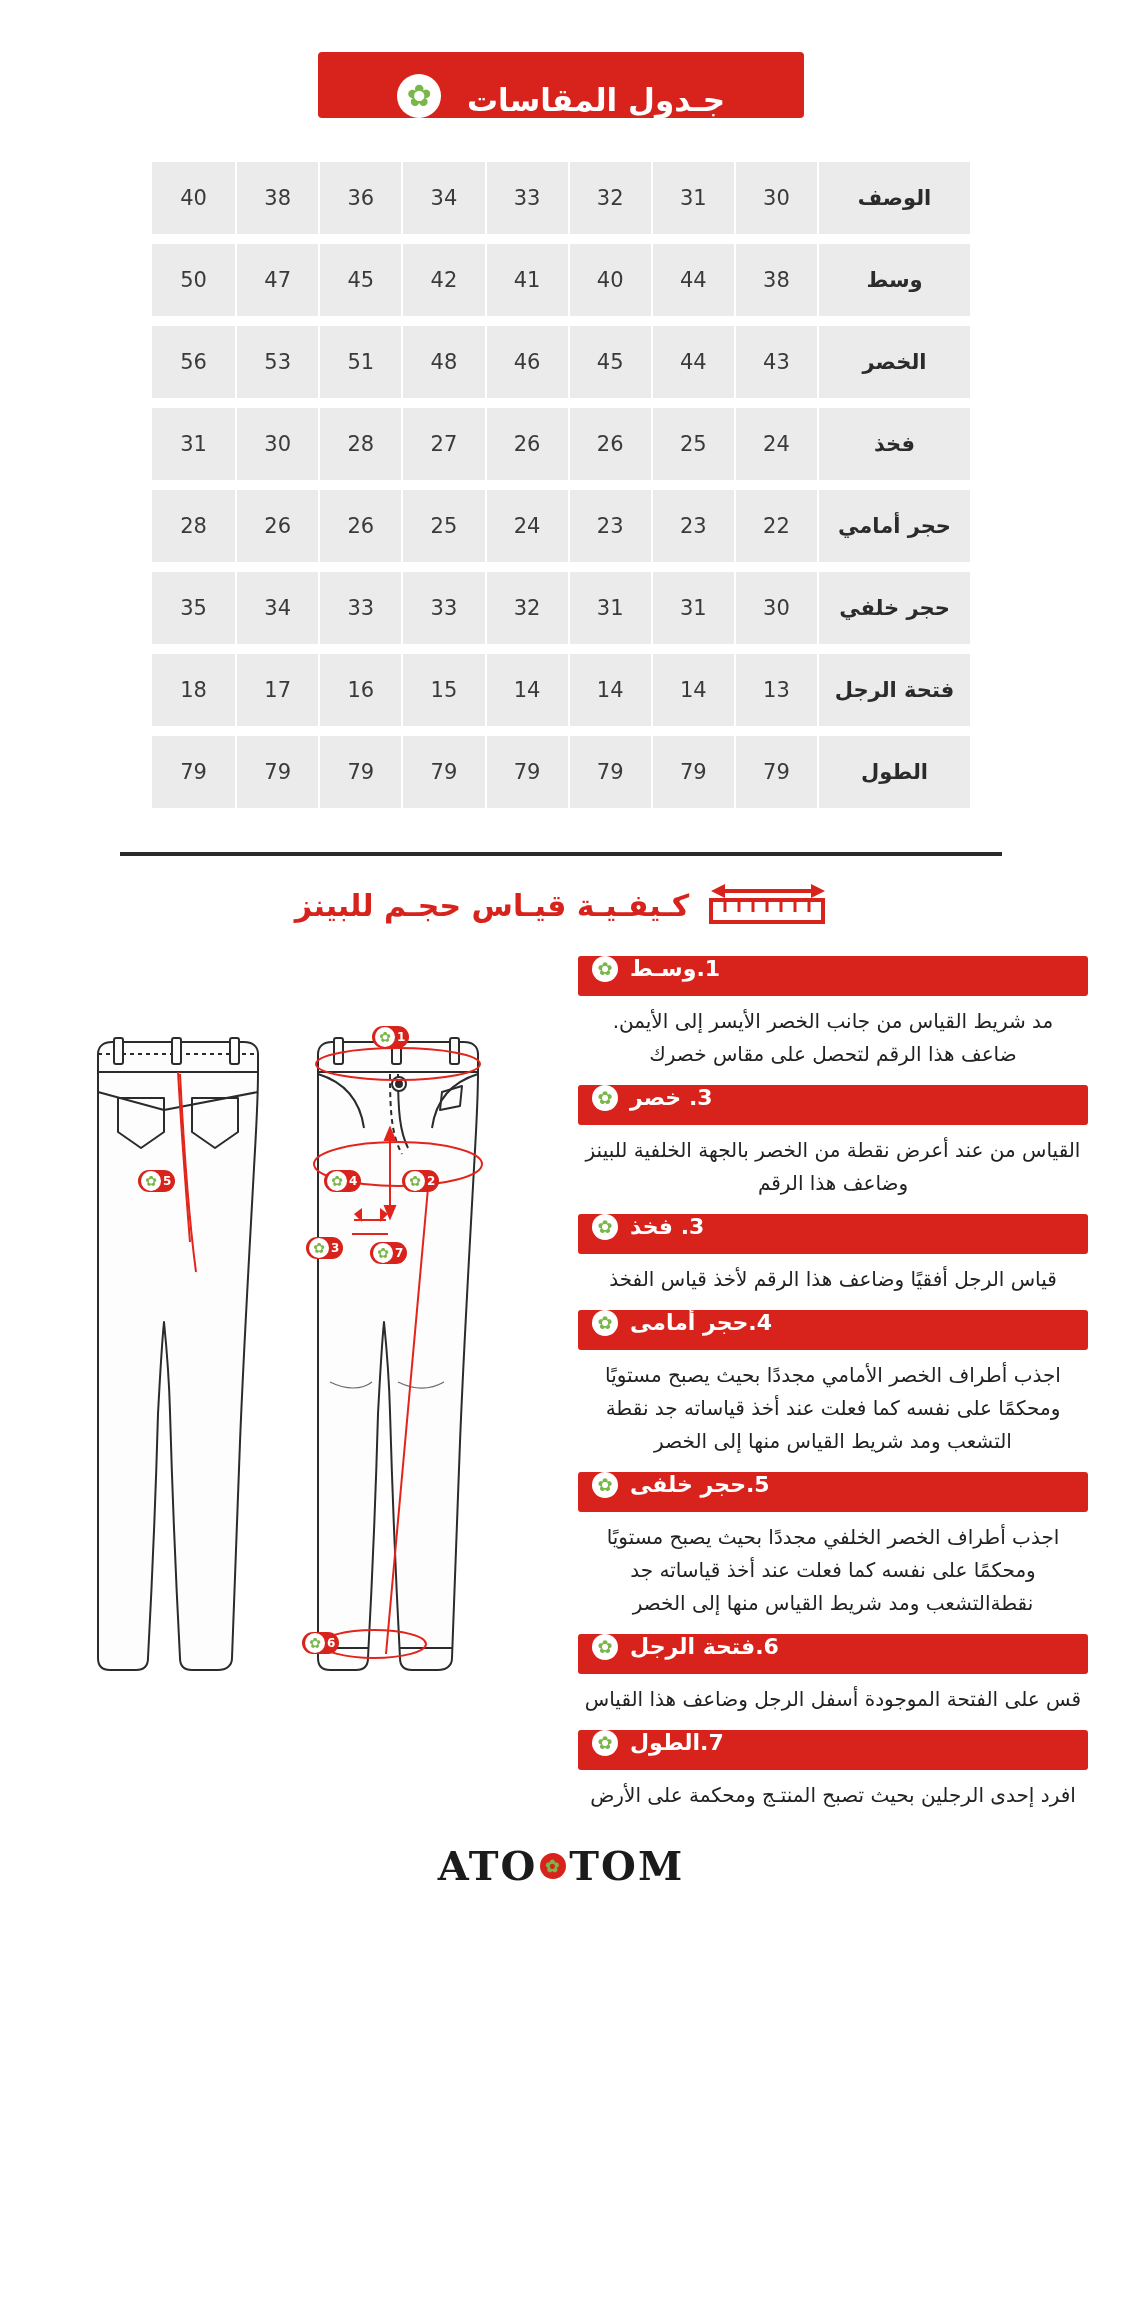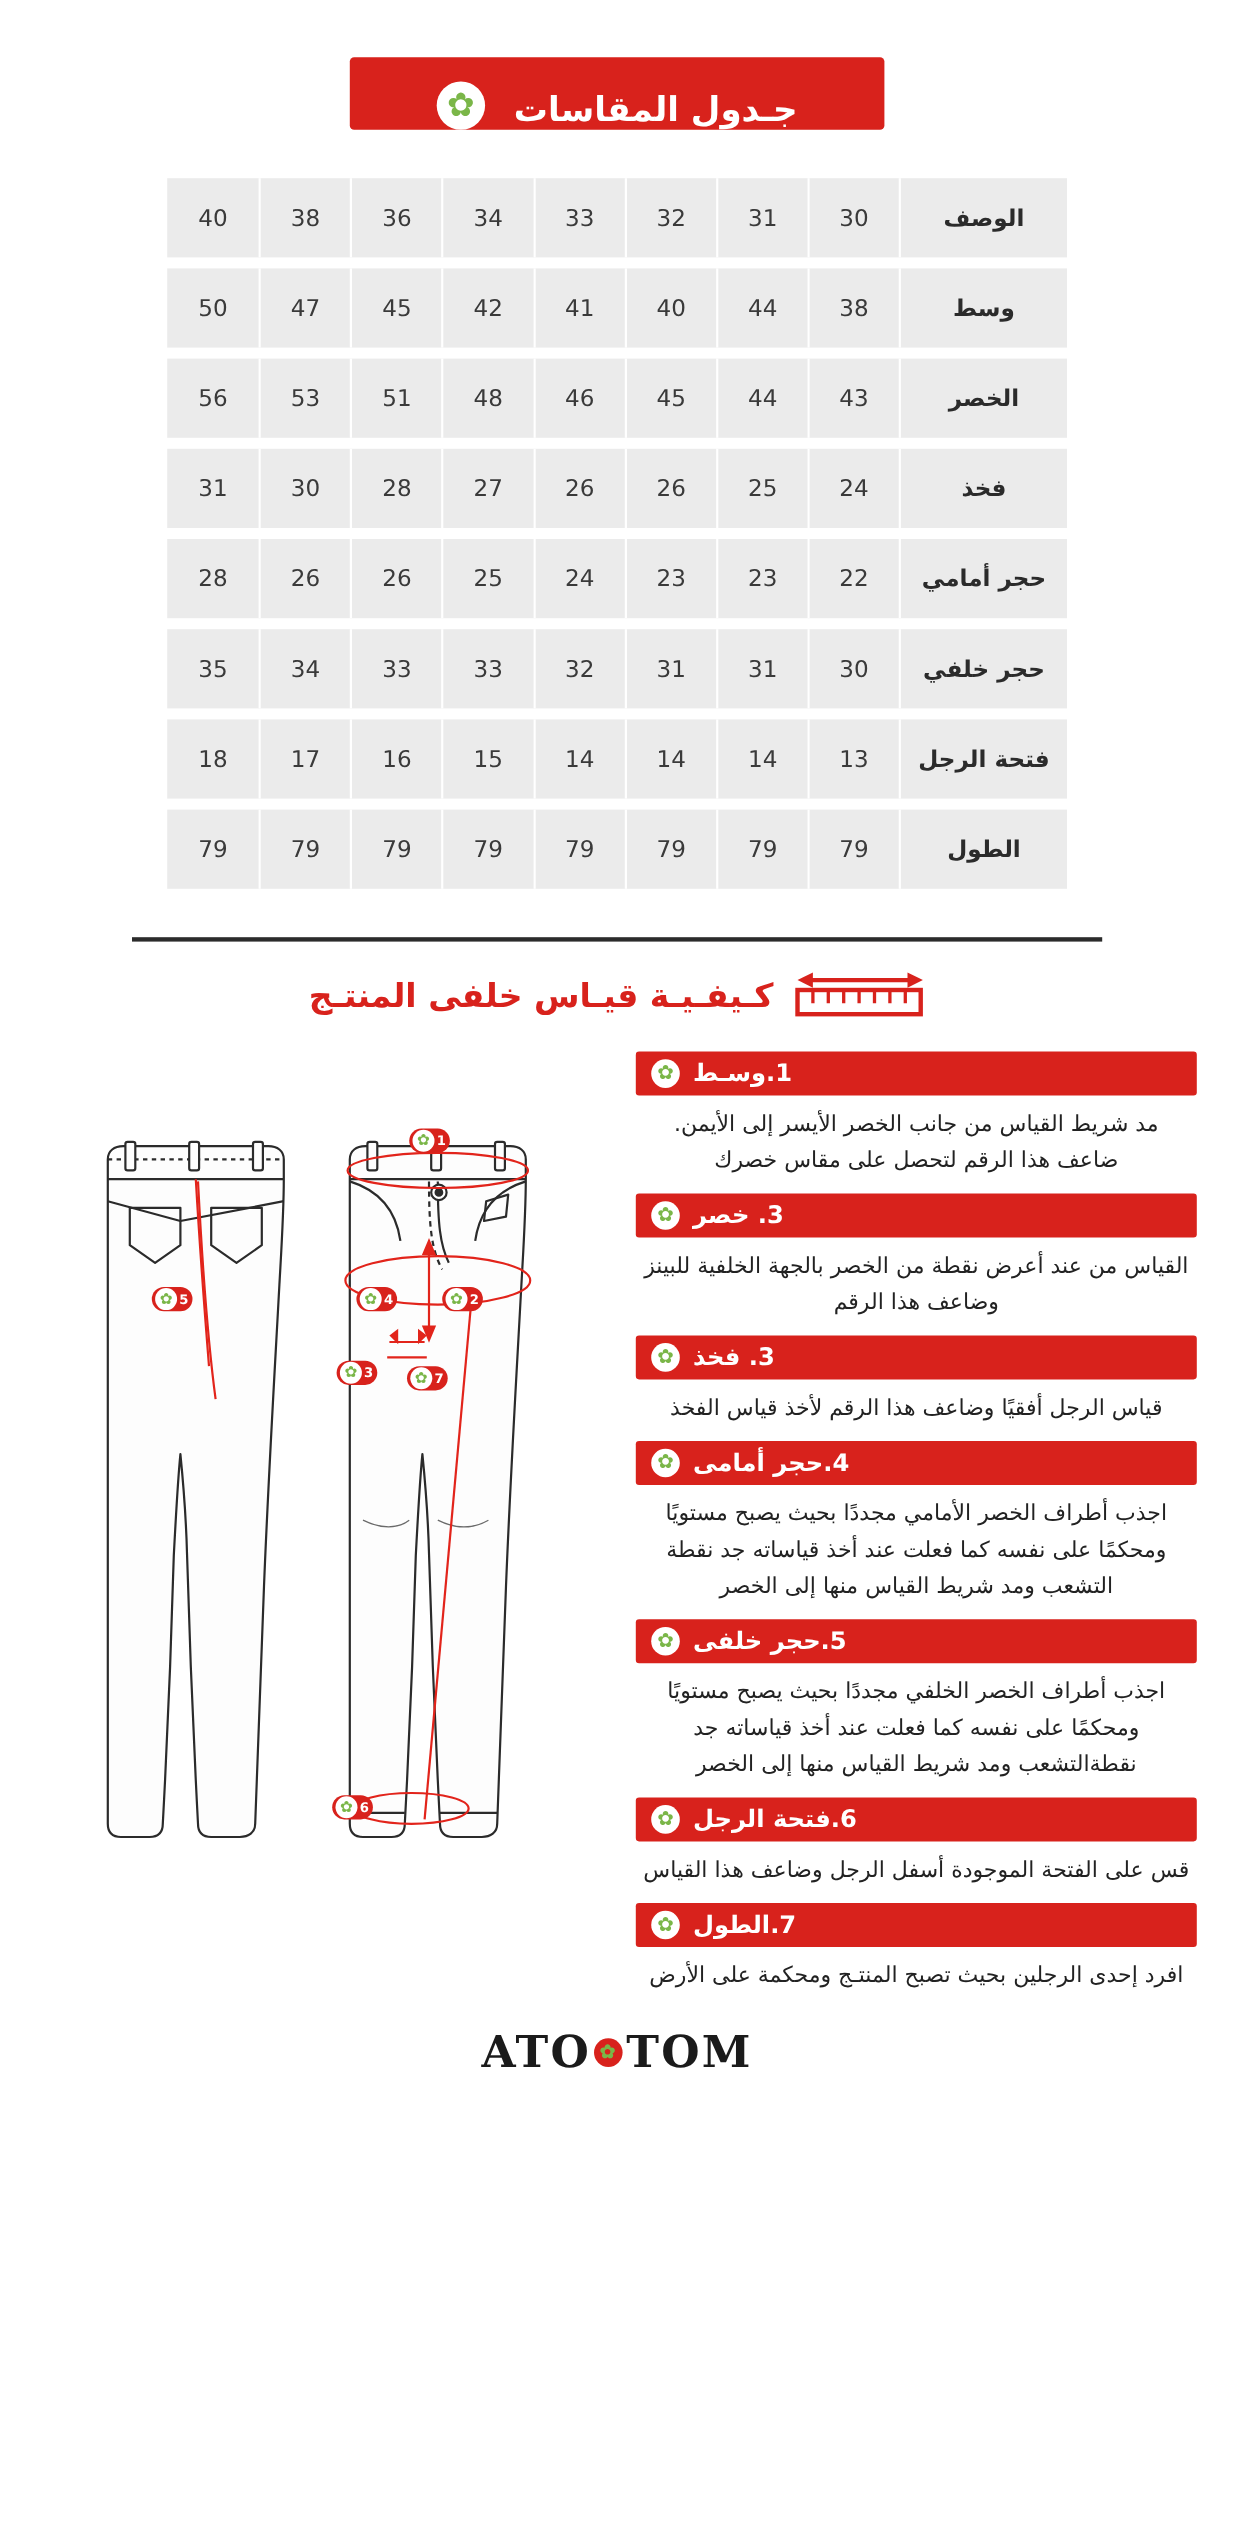--- a/index.html
+++ b/index.html
@@ -138,21 +138,21 @@
     min-height: 790px;
   }
 
   .step-head {
     background: #d8221c;
     color: #fff;
     height: 40px;
     border-radius: 3px;
     display: flex;
     flex-direction: row-reverse;
-    align-items: center;
+    align-items: flex-start;
     justify-content: flex-start;
     padding: 0 14px;
     gap: 12px;
     margin-top: 14px;
   }
   .step-head .label {
     font-size: 22px;
     font-weight: bold;
     white-space: nowrap;
   }
@@ -341,21 +341,21 @@
           <line x1="60" y1="18" x2="60" y2="30"></line>
           <line x1="74" y1="18" x2="74" y2="30"></line>
           <line x1="88" y1="18" x2="88" y2="30"></line>
           <line x1="102" y1="18" x2="102" y2="30"></line>
         </g>
         <line x1="12" y1="9" x2="110" y2="9" stroke="#d8221c" stroke-width="4"></line>
         <polygon points="4,9 18,2 18,16" fill="#d8221c"></polygon>
         <polygon points="118,9 104,2 104,16" fill="#d8221c"></polygon>
       </svg>
     </span>
-    <span class="howto-title">كـيفـيـة قيـاس خلفى المنتـج</span>
+    <span class="howto-title">كـيفـيـة قيـاس حجـم للبينز</span>
   </div>
 
   <div class="body-cols">
 
     <div class="col-steps">
 
       <div class="step-head w1">
         <span class="flower sm"></span>
         <span class="label">1.وسـط</span>
       </div>

